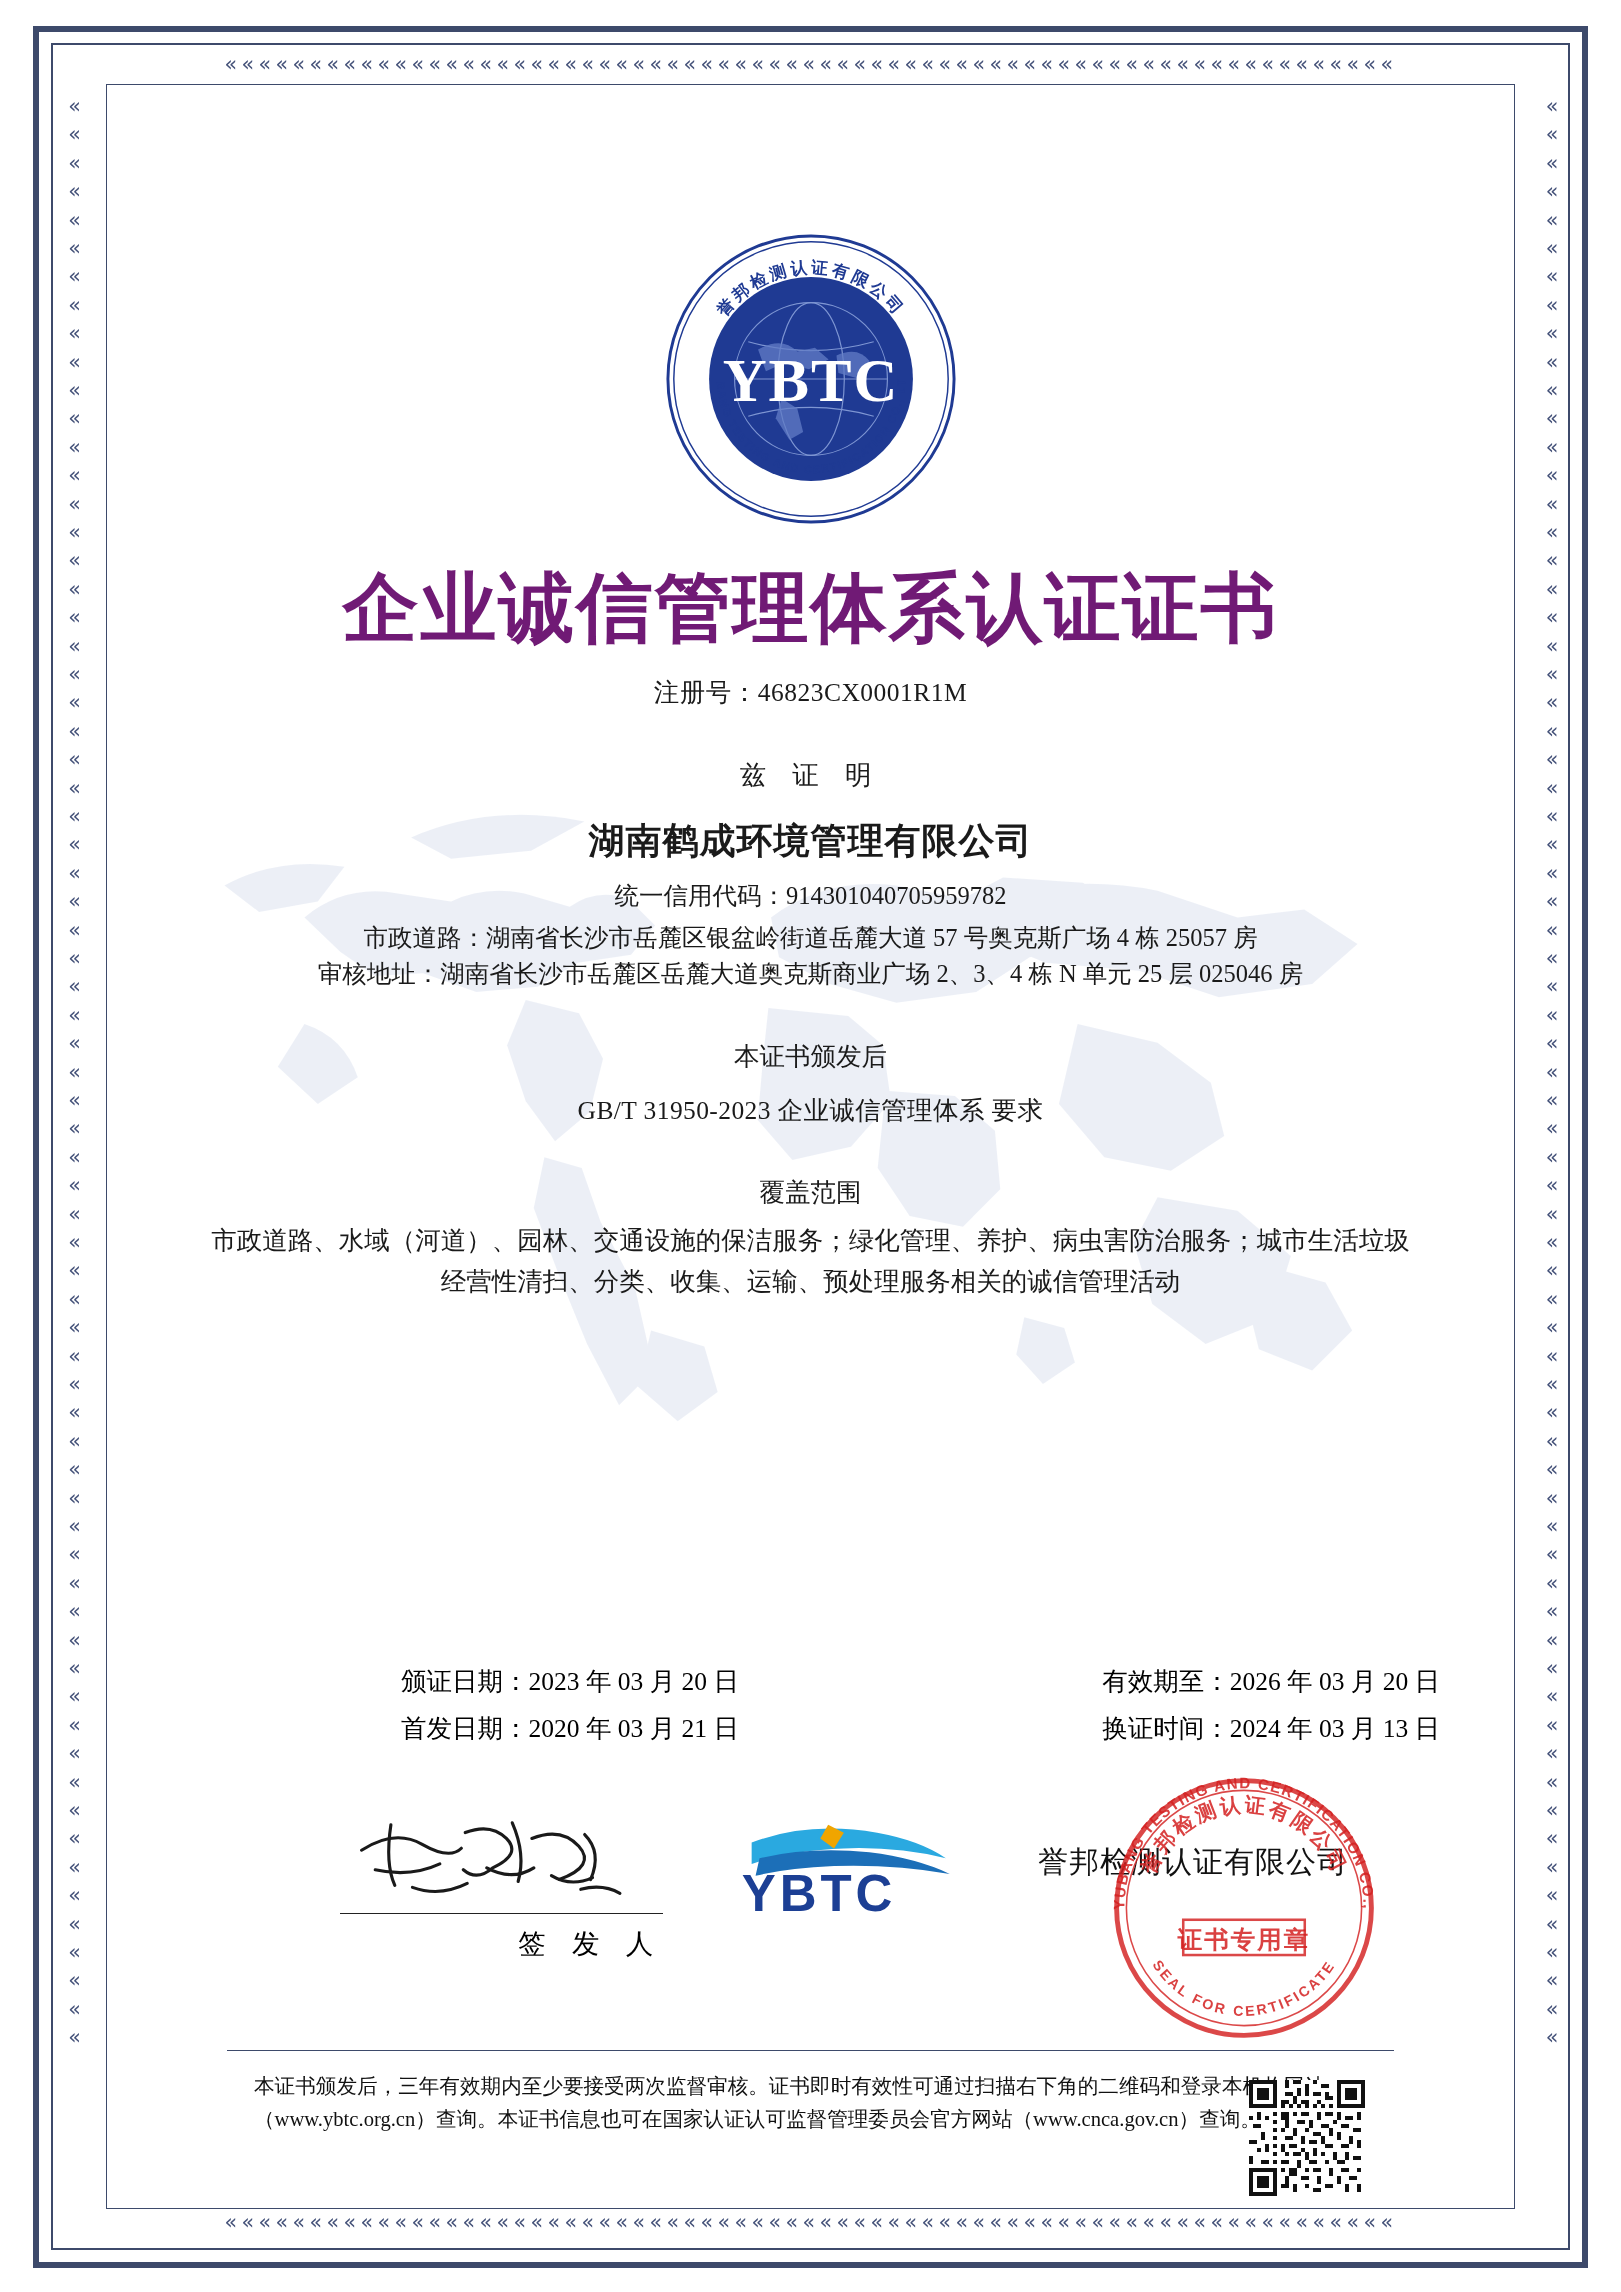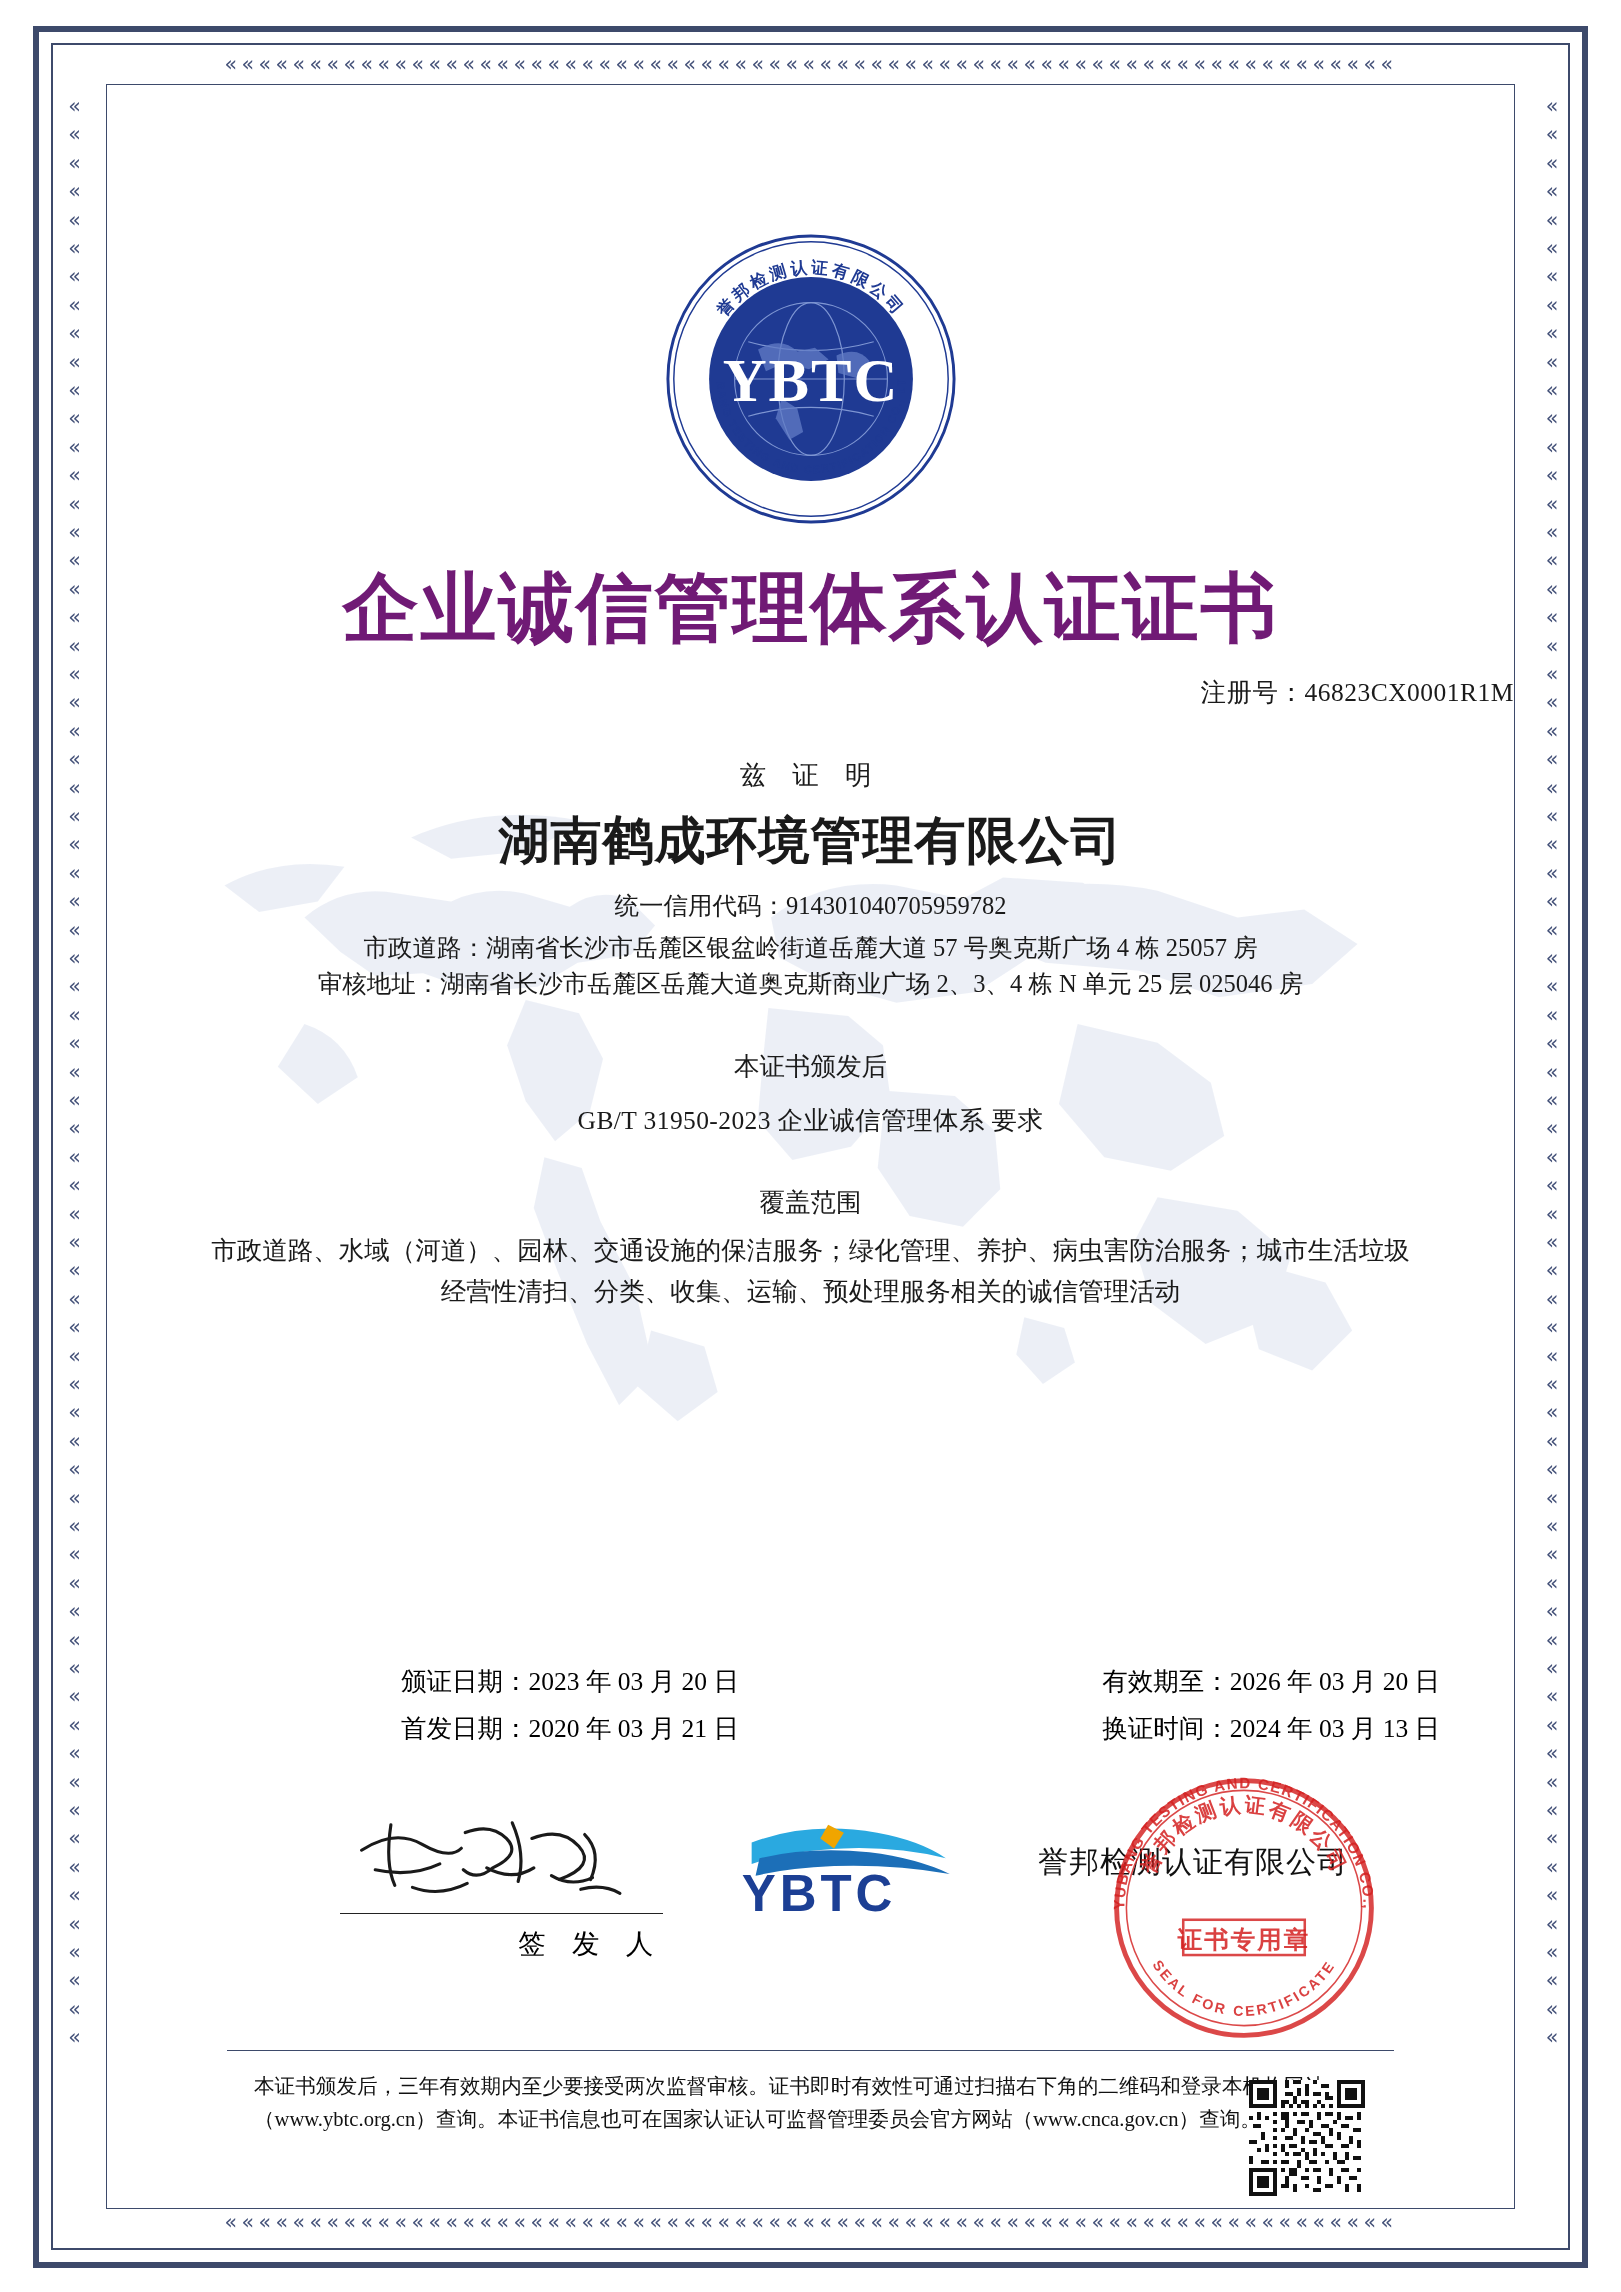--- a/index.html
+++ b/index.html
@@ -115,30 +115,29 @@
     font-size: 76px;
     font-weight: bold;
     letter-spacing: 2px;
     font-family: "Liberation Serif", "DejaVu Serif", serif;
     color: #701a75;
   }
   .reg-no {
     margin-top: 13.7px;
     font-size: 25.5px;
     letter-spacing: 0.5px;
-    text-align: right;
   }
   .hereby {
     margin-top: 47px;
     font-size: 26.5px;
     letter-spacing: 9.8px;
   }
   .company {
-    margin-top: 14px;
-    font-size: 51px;
+    margin-top: 24px;
+    font-size: 36px;
     font-weight: bold;
     letter-spacing: 1px;
   }
   .credit-code {
     margin-top: 13.7px;
     font-size: 24.5px;
   }
   .addr-block {
     width: 1157px;
     margin: 7.8px auto 0 auto;

